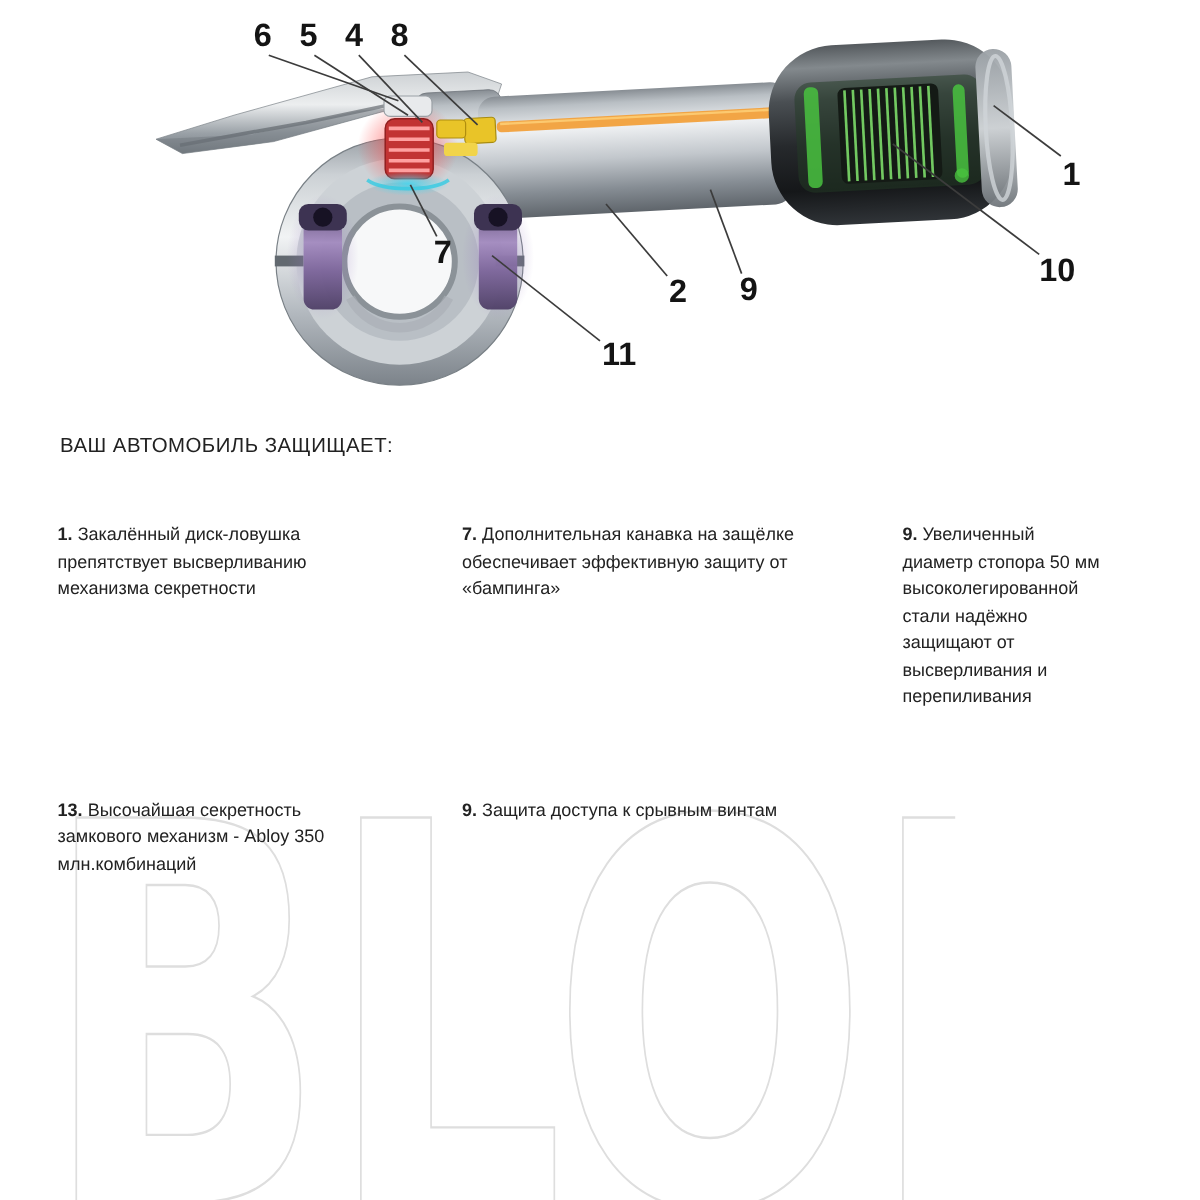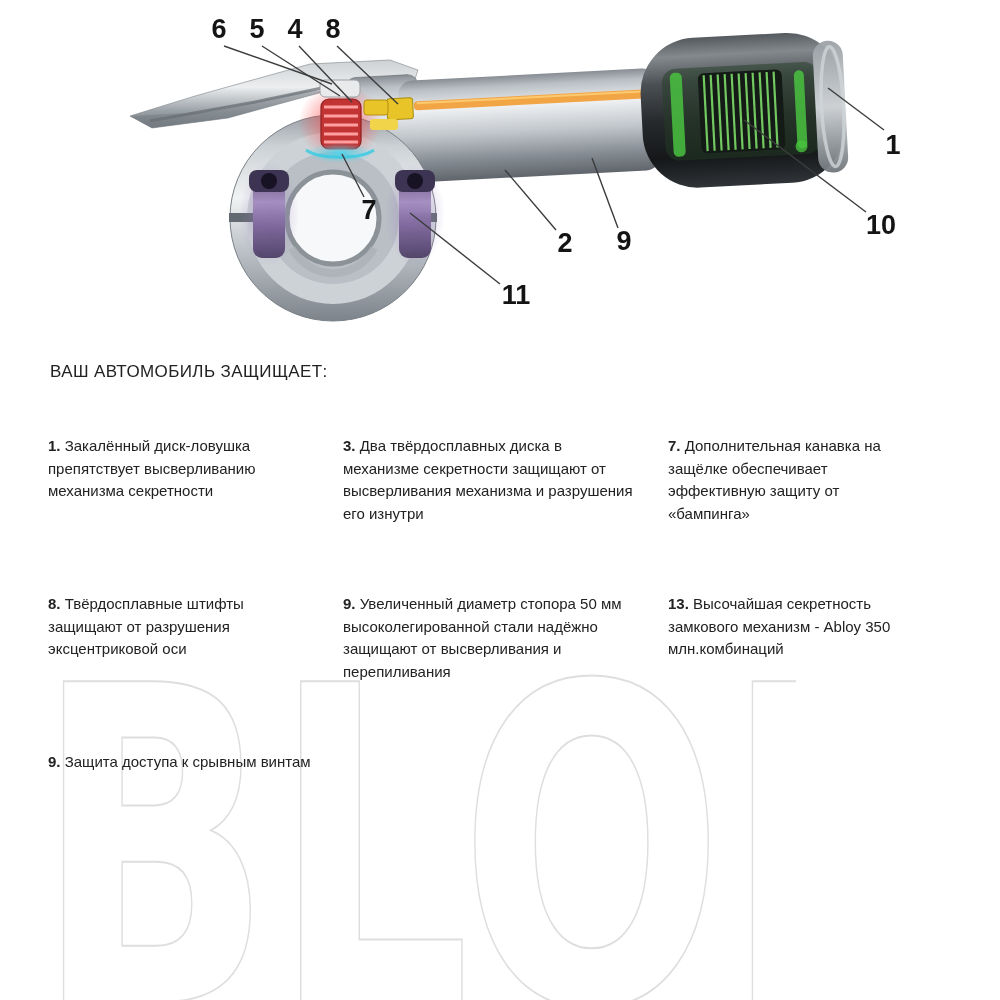--- a/index.html
+++ b/index.html
@@ -13,20 +13,21 @@
   .content{position:relative;z-index:2;padding:14px 52px 0 48px;}
   .section-title{
     font-size:17px;letter-spacing:.4px;color:#222;
     font-weight:400;margin:0 0 38px 2px;
   }
   .items{
     display:grid;
     grid-template-columns:295px 325px 1fr;
     row-gap:38px;column-gap:0;
     align-items:start;
+    gap:42px;
   }
   .item{font-size:15px;line-height:1.5;color:#222;padding-right:30px;}
   .item .num{font-weight:bold;}
   .watermark{
     position:absolute;left:0;top:650px;width:796px;height:350px;
     overflow:hidden;z-index:1;pointer-events:none;
   }
   .callout-num{
     font-family:"Liberation Sans","DejaVu Sans",sans-serif;
     font-size:27px;font-weight:bold;fill:#141414;
@@ -195,23 +196,21 @@
       <text class="callout-num" x="881" y="234" text-anchor="middle">10</text>
       <text class="callout-num" x="516" y="304" text-anchor="middle">11</text>
     </svg>
   </div>
 
   <div class="content">
     <h2 class="section-title">ВАШ АВТОМОБИЛЬ ЗАЩИЩАЕТ:</h2>
 
     <div class="items">
       <p class="item"><span class="num">1.</span> <span>Закалённый диск-ловушка препятствует высверливанию механизма секретности</span></p>
-      <p class="item"><span class="num">3.</span> <span>Два твёрдосплавных диска в механизме секретности  защищают от высверливания механизма и разрушения его изнутри</span></p>
       <p class="item"><span class="num">7.</span> <span>Дополнительная канавка на защёлке обеспечивает эффективную защиту от «бампинга»</span></p>
-      <p class="item"><span class="num">8.</span> <span>Твёрдосплавные штифты защищают от разрушения эксцентриковой оси</span></p>
       <p class="item"><span class="num">9.</span> <span>Увеличенный диаметр стопора 50 мм высоколегированной стали надёжно защищают от высверливания и перепиливания</span></p>
       <p class="item"><span class="num">13.</span> <span>Высочайшая секретность замкового механизм - Abloy 350 млн.комбинаций</span></p>
       <p class="item"><span class="num">9.</span> <span>Защита доступа к срывным винтам</span></p>
     </div>
   </div>
 
   <div class="watermark">
     <svg width="1000" height="350" viewBox="0 0 1000 350">
       <text x="500" y="352" text-anchor="middle" textLength="930" lengthAdjust="spacingAndGlyphs" font-family="DejaVu Sans, sans-serif" font-weight="bold" font-size="440" fill="none" stroke="#dedede" stroke-width="2">BLOK</text>
     </svg>

